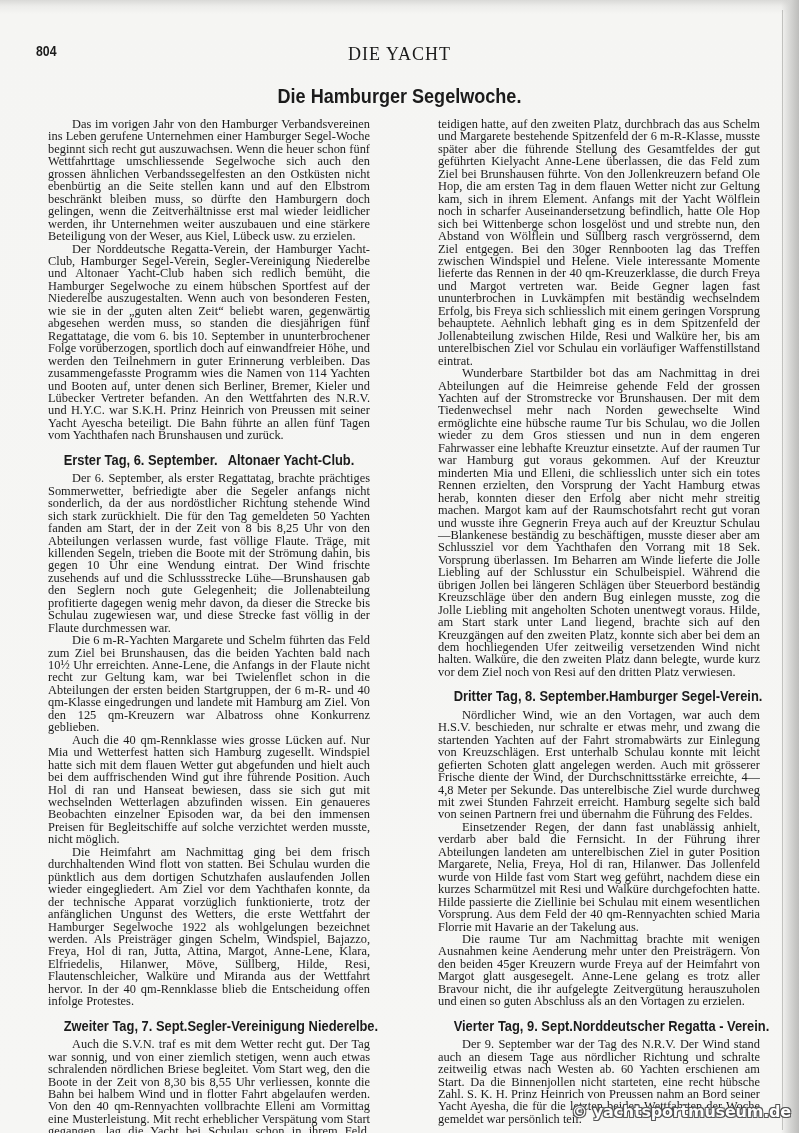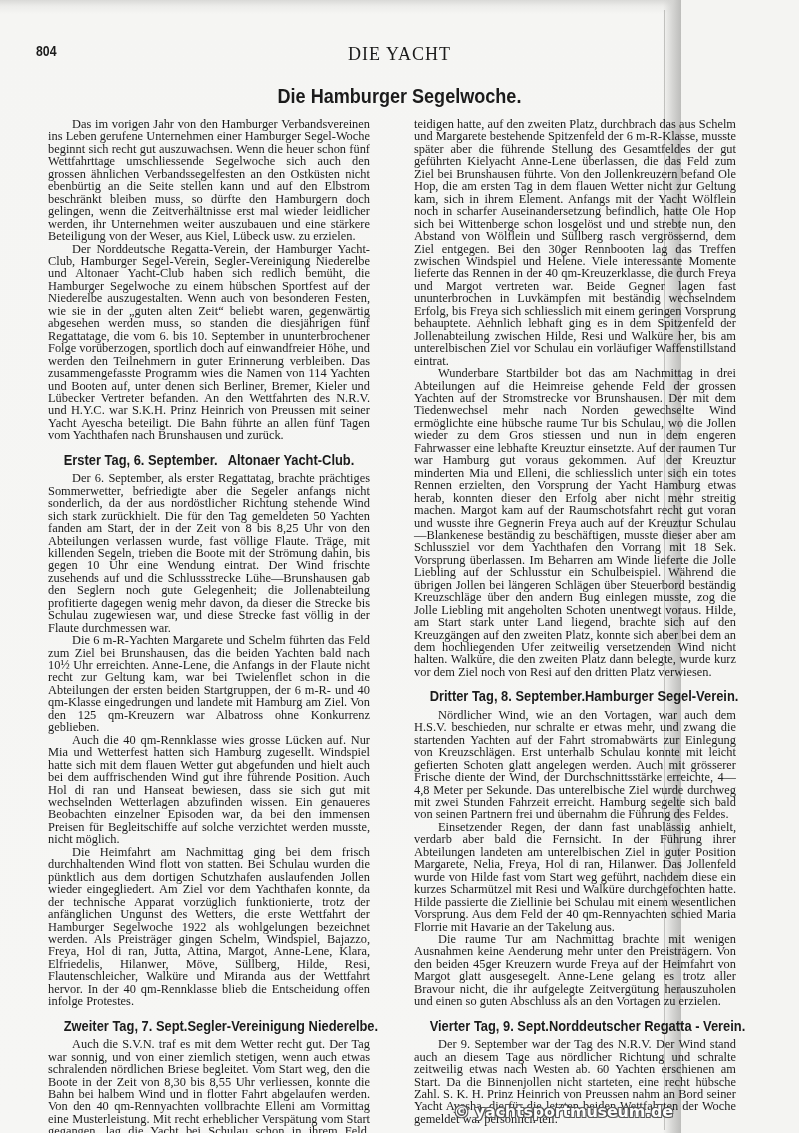--- a/index.html
+++ b/index.html
@@ -3,21 +3,21 @@
 <meta charset="utf-8">
 <style>
   html, body { margin: 0; padding: 0; }
   body {
     width: 799px; height: 1133px; overflow: hidden; position: relative;
     background: #f4f4f2;
     font-family: "Liberation Serif", "DejaVu Serif", serif;
     color: #1b1b1b;
   }
   .page {
-    position: absolute; left: 0; top: 0; width: 681px; height: 1133px;
+    position: absolute; left: 0; top: 0; width: 799px; height: 1133px;
     background: linear-gradient(180deg, #d9d9d7 0px, #ececea 6px, #f5f5f3 14px, #f6f6f4 100%);
   }
   .edge-shadow {
     position: absolute; top: 0; right: 0; width: 18px; height: 1133px;
     background: linear-gradient(90deg, rgba(220,220,218,0) 0%, #d4d4d2 55%, #bdbdbb 100%);
   }
   .curl-line {
     position: absolute; top: 10px; right: 14px; width: 2px; height: 1120px;
     border-left: 1px solid #9a9a98; opacity: .55;
   }
@@ -33,21 +33,21 @@
   .article-title {
     position: absolute; left: 0; width: 799px; top: 84px; text-align: center;
     font-family: "Liberation Sans", sans-serif; font-weight: bold; font-size: 21px;
     transform: scaleX(0.86); transform-origin: center;
   }
   .column {
     position: absolute; top: 118px; width: 322px;
     font-size: 12.4px; line-height: 12.45px; text-align: justify; hyphens: manual;
   }
   .col-left { left: 48px; }
-  .col-right { left: 414px; width: 322px; }
+  .col-right { left: 438px; width: 322px; }
   .column p { margin: 0; text-indent: 24px; }
   .column p.cont { text-indent: 0; }
   .section-head {
     display: flex; justify-content: space-between; align-items: baseline;
     font-family: "Liberation Sans", sans-serif; font-weight: bold; font-size: 15px;
     margin: 12px -8px 6px -8px; white-space: nowrap;
     transform: scaleX(0.86); transform-origin: center;
   }
   .watermark {
     position: absolute; right: 8px; bottom: 12px;

